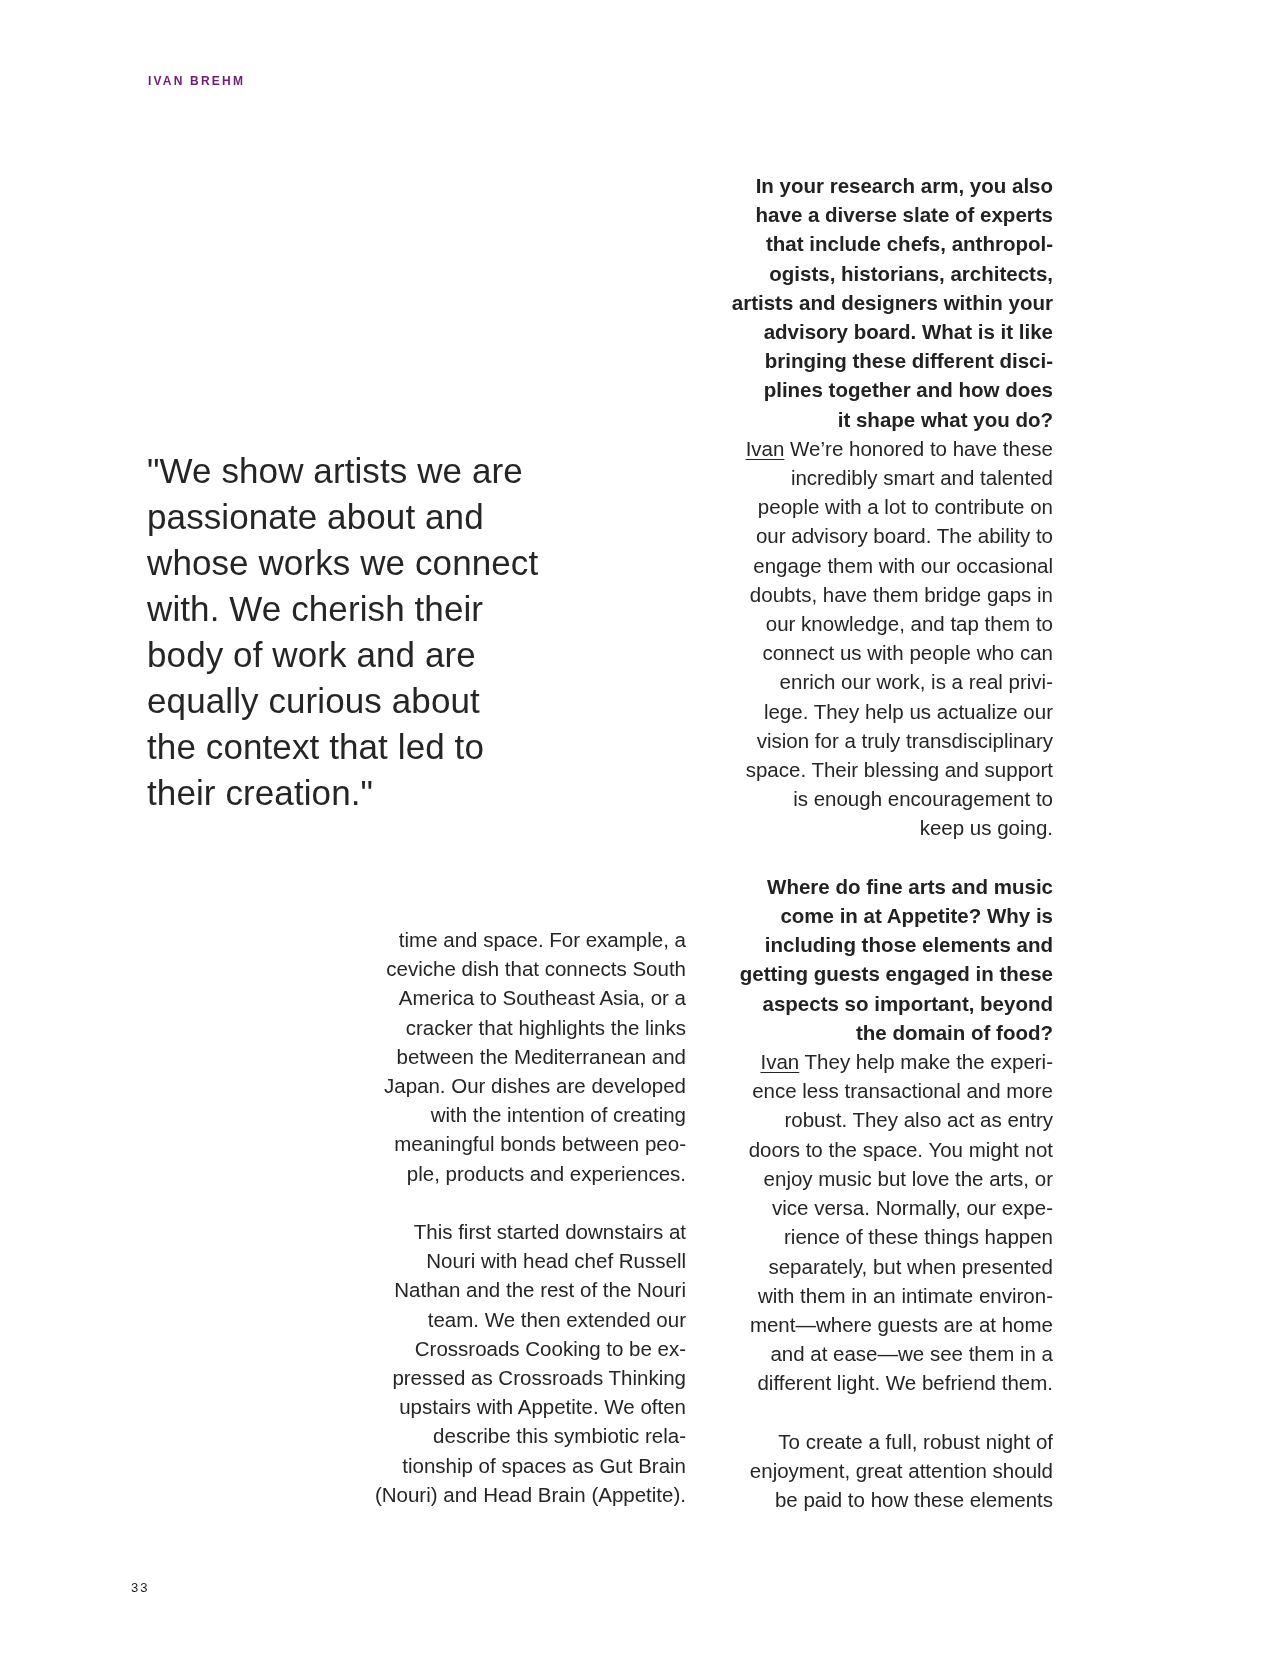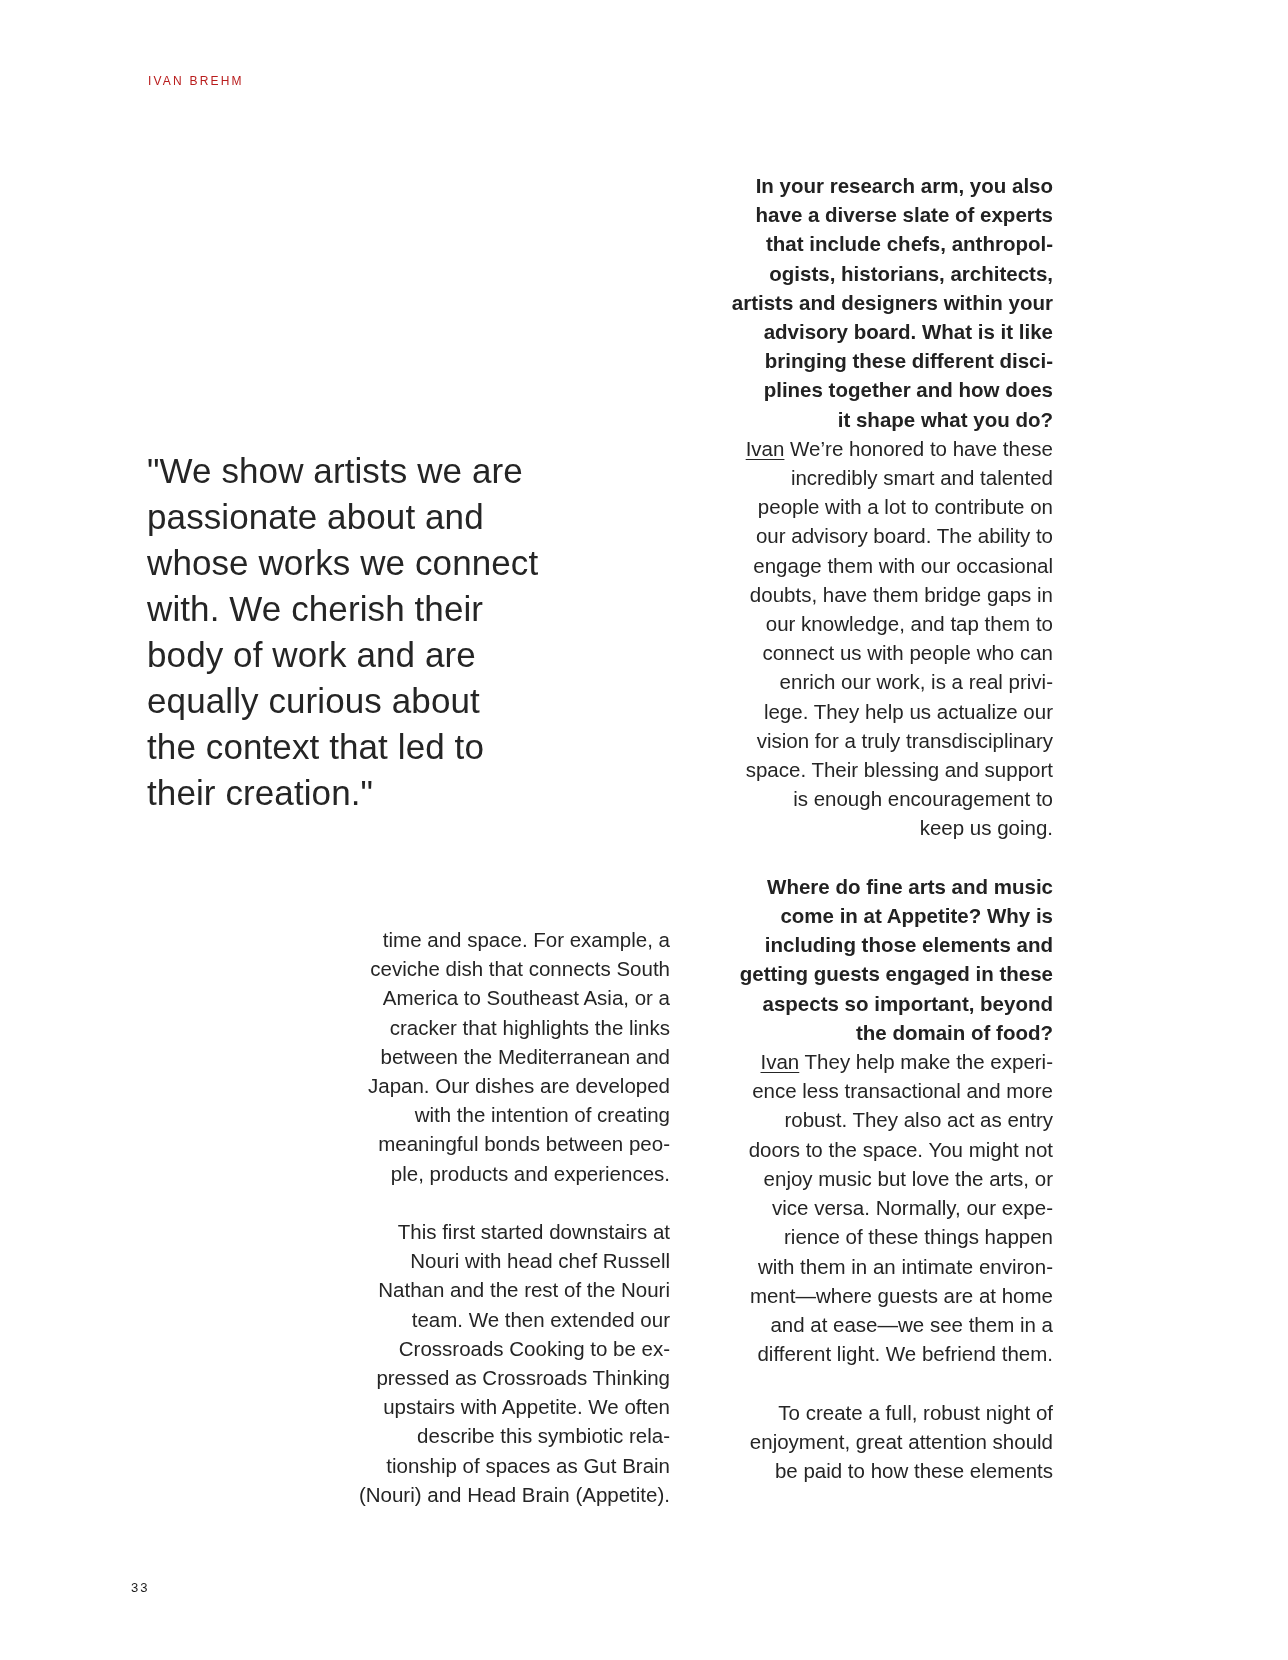--- a/index.html
+++ b/index.html
@@ -3,33 +3,33 @@
   <meta charset="utf-8">
   <style>
     html, body { margin: 0; padding: 0; }
     body {
       width: 1288px; height: 1660px; background: #ffffff; position: relative;
       font-family: "Liberation Sans", "DejaVu Sans", sans-serif; color: #222222;
       overflow: hidden;
     }
     .running-head {
       position: absolute; left: 148px; top: 74px;
-      font-size: 12px; letter-spacing: 2.2px; color: #b91c1c;
+      font-size: 12px; letter-spacing: 2.2px; color: #701a75; font-weight: bold;
     }
     .pull-quote {
       position: absolute; left: 147px; top: 448px; width: 440px;
       font-size: 35px; line-height: 46px; color: #252525; letter-spacing: 0.1px;
     }
     .pull-quote .ql { display: block; white-space: nowrap; }
     .col {
       position: absolute; font-size: 20.5px; line-height: 29.2px; color: #252525; text-align: right;
     }
     .col .ln { display: block; white-space: nowrap; }
     .col .b { font-weight: bold; color: #222; }
-    .col-mid { left: 330px; top: 925px; width: 340px; }
+    .col-mid { left: 346px; top: 925px; width: 340px; }
     .col-right { left: 693px; top: 171px; width: 360px; }
     .speaker { text-decoration: underline; text-underline-offset: 3px; text-decoration-thickness: 1px; }
     .gap { display: block; height: 29.2px; }
     .folio {
       position: absolute; left: 131px; top: 1568px;
       font-size: 13px; letter-spacing: 2px; color: #1c1c1c; margin-top: 12px;
     }
   </style>
 </head>
 <body>
@@ -112,20 +112,21 @@
     <span class="ln b">the domain of food?</span>
   </div>
   <div>
     <span class="ln"><span class="speaker">Ivan</span><span> They help make the experi-</span></span>
     <span class="ln">ence less transactional and more</span>
     <span class="ln">robust. They also act as entry</span>
     <span class="ln">doors to the space. You might not</span>
     <span class="ln">enjoy music but love the arts, or</span>
     <span class="ln">vice versa. Normally, our expe-</span>
     <span class="ln">rience of these things happen</span>
+    <span class="ln">separately, but when presented</span>
     <span class="ln">with them in an intimate environ-</span>
     <span class="ln">ment—where guests are at home</span>
     <span class="ln">and at ease—we see them in a</span>
     <span class="ln">different light. We befriend them.</span>
   </div>
   <span class="gap"></span>
   <div>
     <span class="ln">To create a full, robust night of</span>
     <span class="ln">enjoyment, great attention should</span>
     <span class="ln">be paid to how these elements</span>

